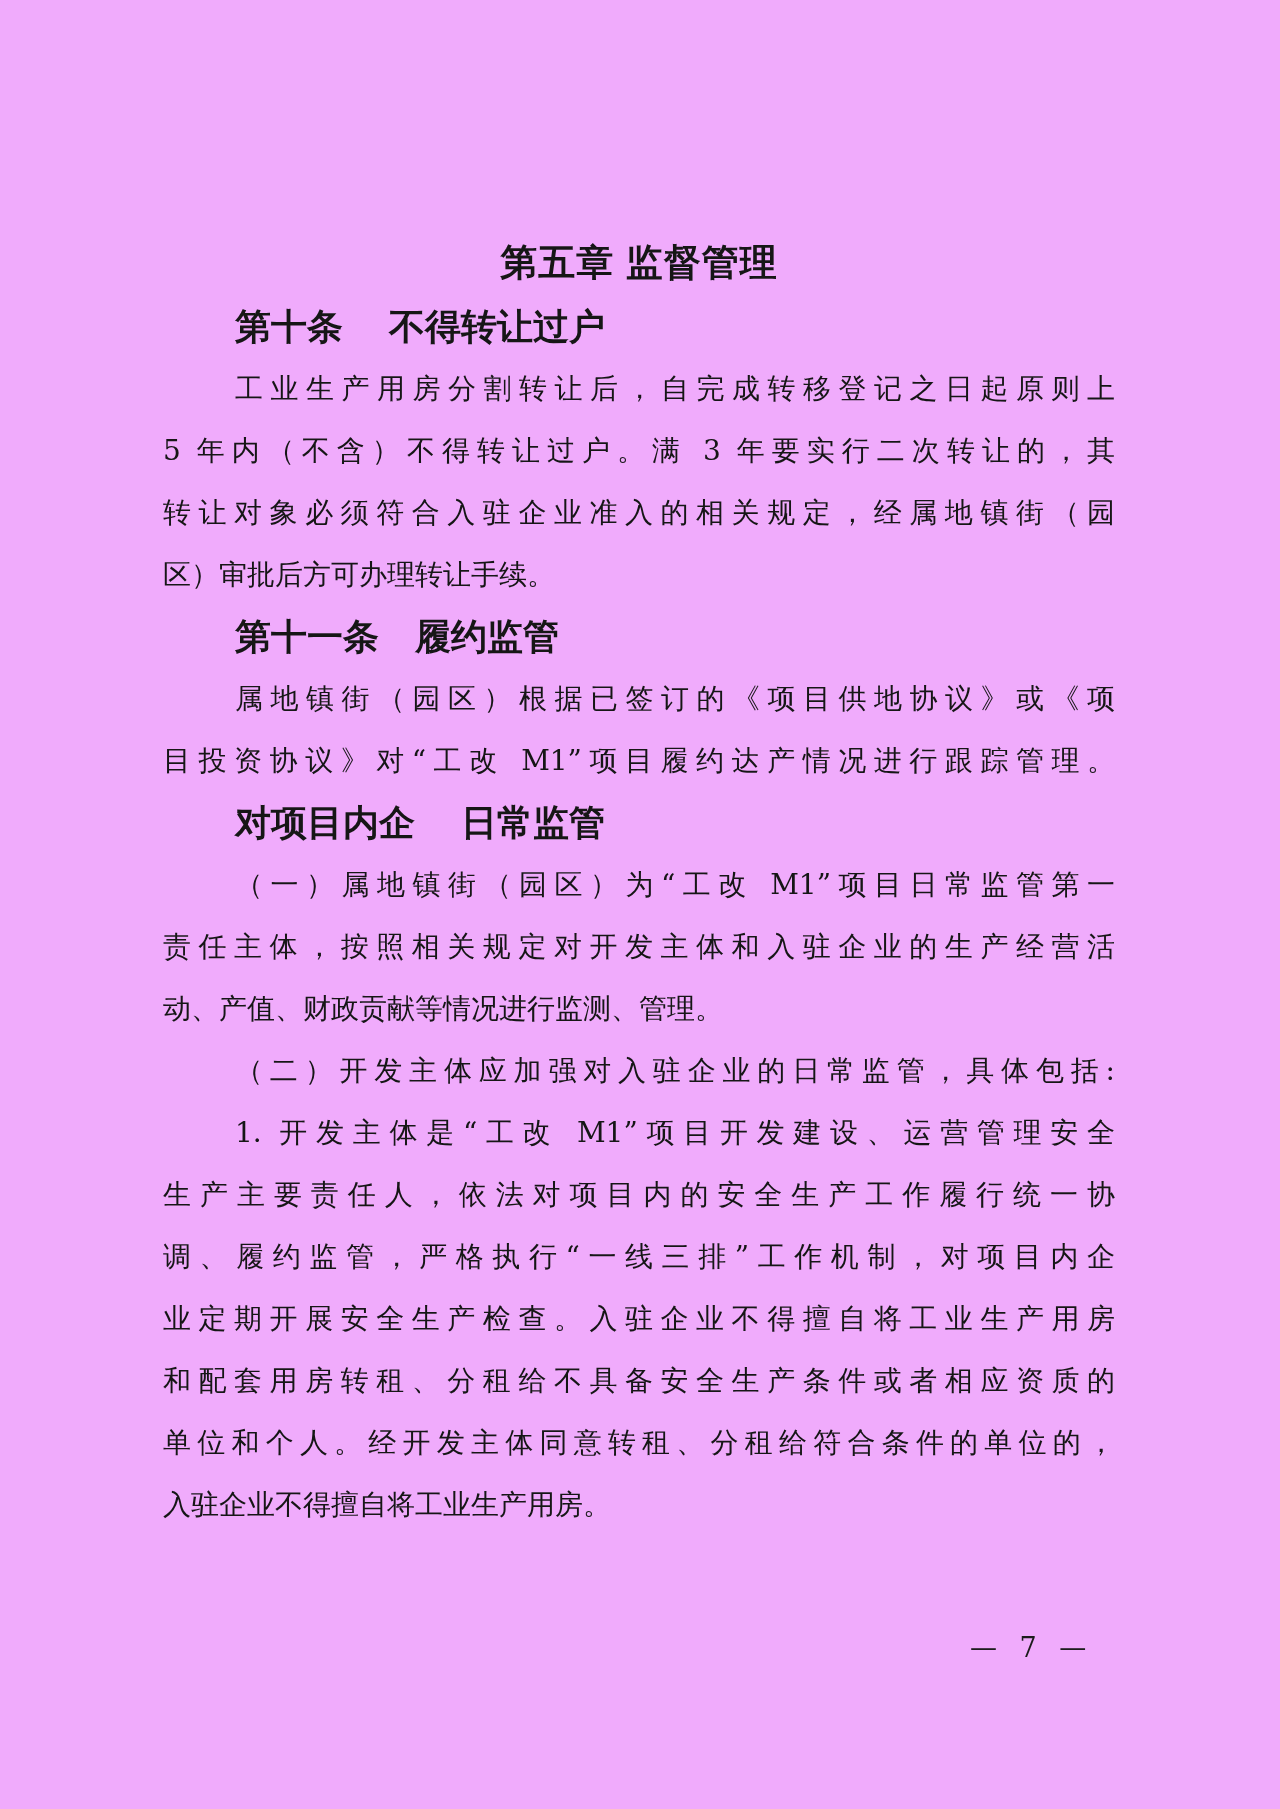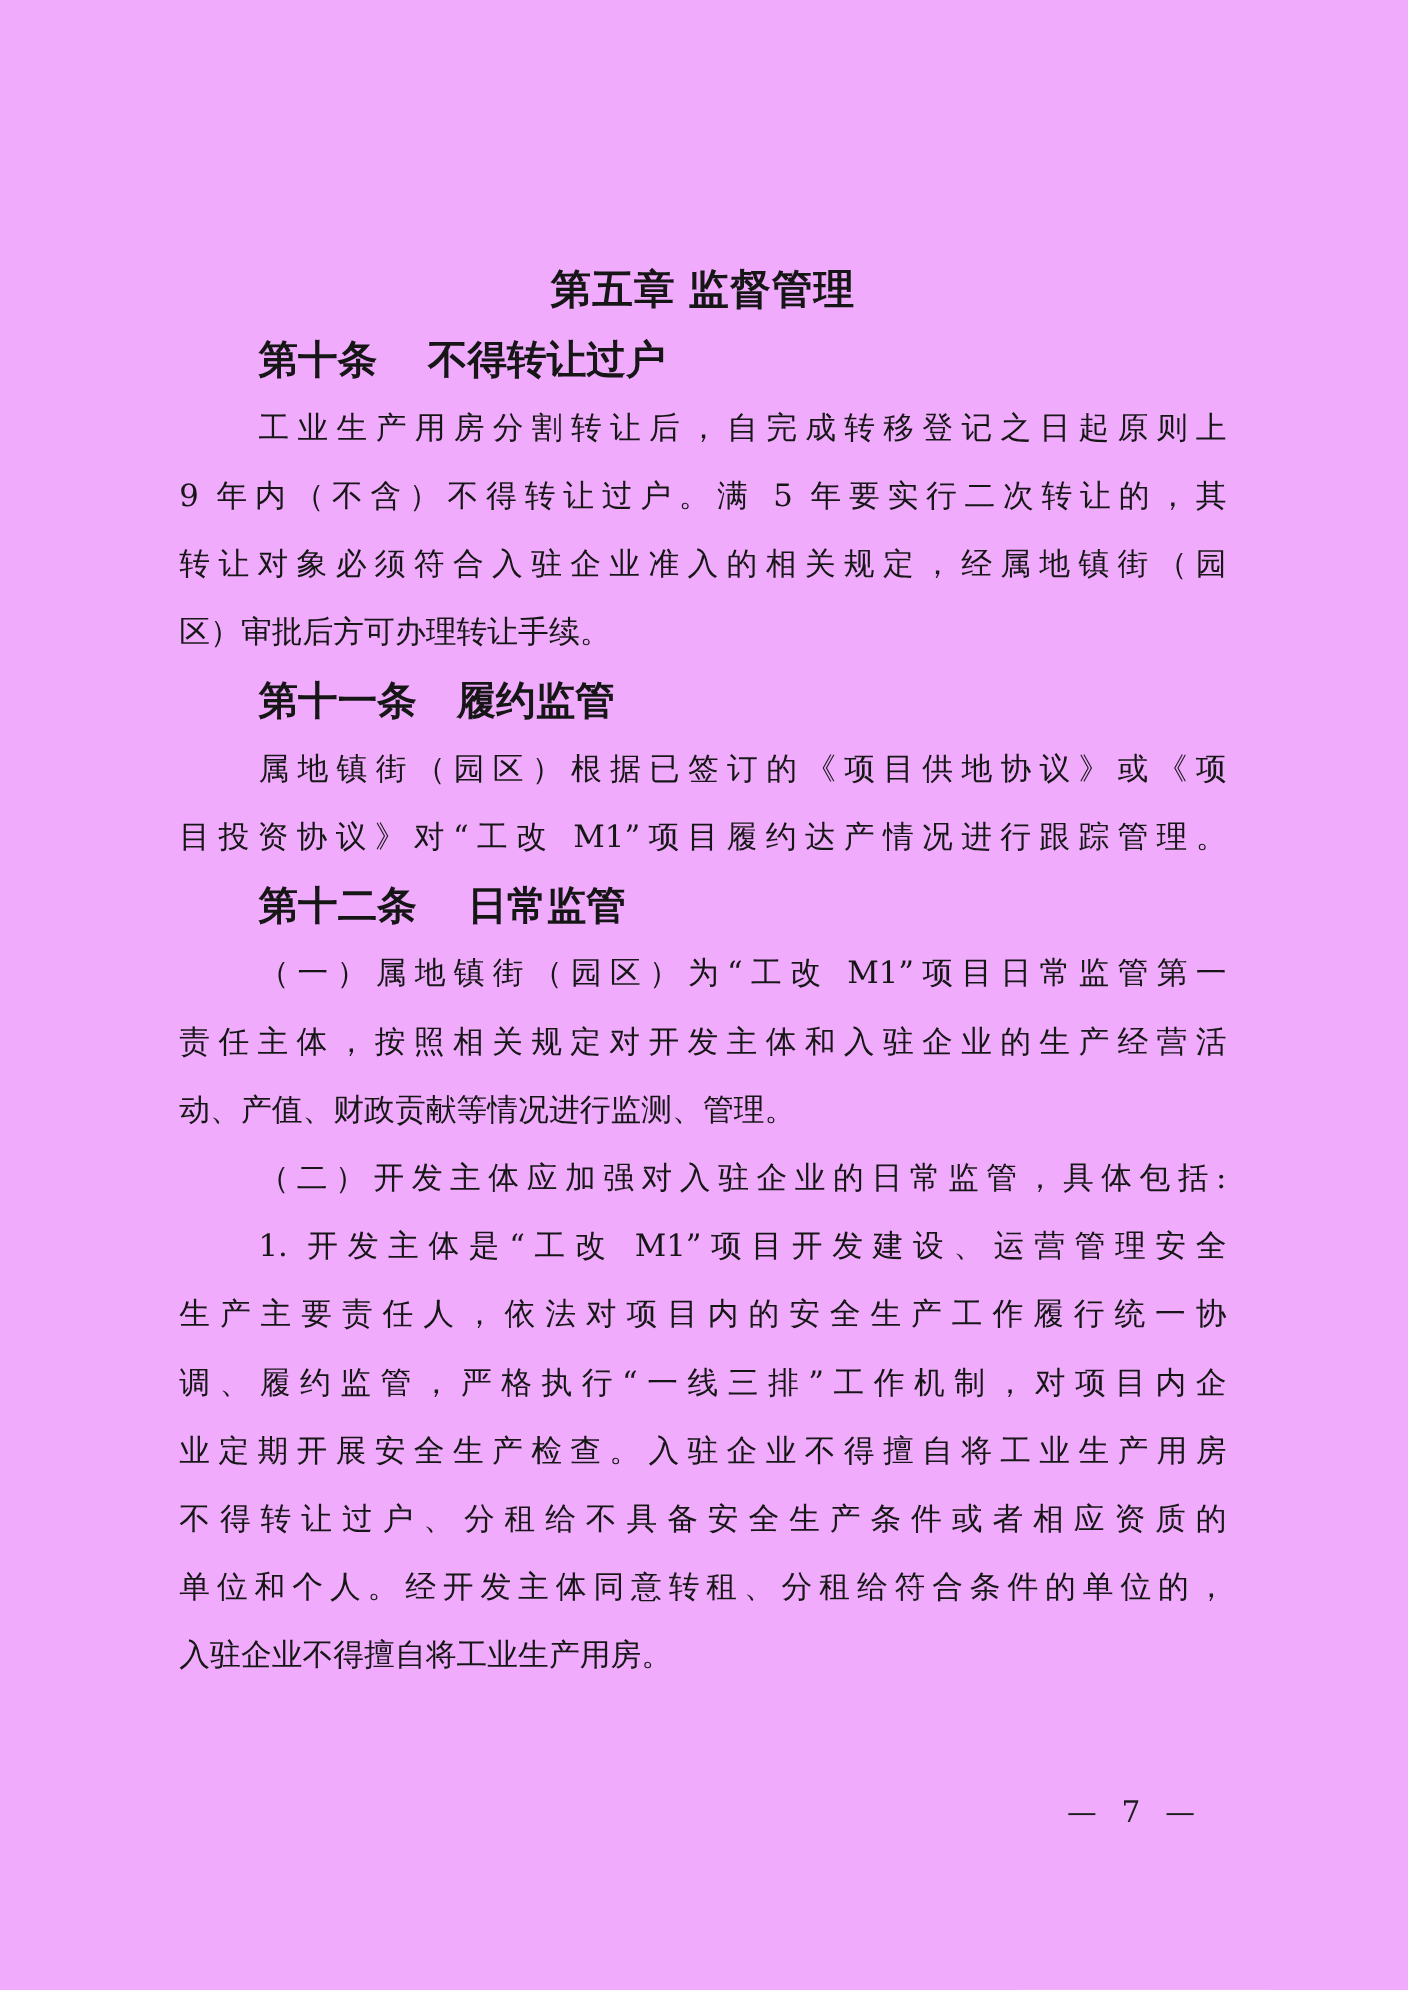--- a/index.html
+++ b/index.html
@@ -65,37 +65,37 @@
 </head>
 <body>
 
 <div class="page">
   <div class="content">
 
     <div class="doc-title">第五章 监督管理</div>
 
     <div class="line heading">第十条　 不得转让过户</div>
     <div class="line indent justify">工业生产用房分割转让后，自完成转移登记之日起原则上</div>
-    <div class="line justify">9 年内（不含）不得转让过户。满 5 年要实行二次转让的，其</div>
+    <div class="line justify">5 年内（不含）不得转让过户。满 3 年要实行二次转让的，其</div>
     <div class="line justify">转让对象必须符合入驻企业准入的相关规定，经属地镇街（园</div>
     <div class="line">区）审批后方可办理转让手续。</div>
 
     <div class="line heading">第十一条　履约监管</div>
     <div class="line indent justify">属地镇街（园区）根据已签订的《项目供地协议》或《项</div>
     <div class="line justify">目投资协议》对“工改 M1”项目履约达产情况进行跟踪管理。</div>
 
-    <div class="line heading">第十二条　 日常监管</div>
+    <div class="line heading">对项目内企　 日常监管</div>
     <div class="line indent justify">（一）属地镇街（园区）为“工改 M1”项目日常监管第一</div>
     <div class="line justify">责任主体，按照相关规定对开发主体和入驻企业的生产经营活</div>
     <div class="line">动、产值、财政贡献等情况进行监测、管理。</div>
     <div class="line indent justify">（二）开发主体应加强对入驻企业的日常监管，具体包括:</div>
     <div class="line indent justify">1. 开发主体是“工改 M1”项目开发建设、运营管理安全</div>
     <div class="line justify">生产主要责任人，依法对项目内的安全生产工作履行统一协</div>
     <div class="line justify">调、履约监管，严格执行“一线三排”工作机制，对项目内企</div>
     <div class="line justify">业定期开展安全生产检查。入驻企业不得擅自将工业生产用房</div>
-    <div class="line justify">不得转让过户、分租给不具备安全生产条件或者相应资质的</div>
+    <div class="line justify">和配套用房转租、分租给不具备安全生产条件或者相应资质的</div>
     <div class="line justify">单位和个人。经开发主体同意转租、分租给符合条件的单位的，</div>
     <div class="line">入驻企业不得擅自将工业生产用房。</div>
 
   </div>
 
   <div class="page-number">— 7 —</div>
 </div>
 
 </body></html>

